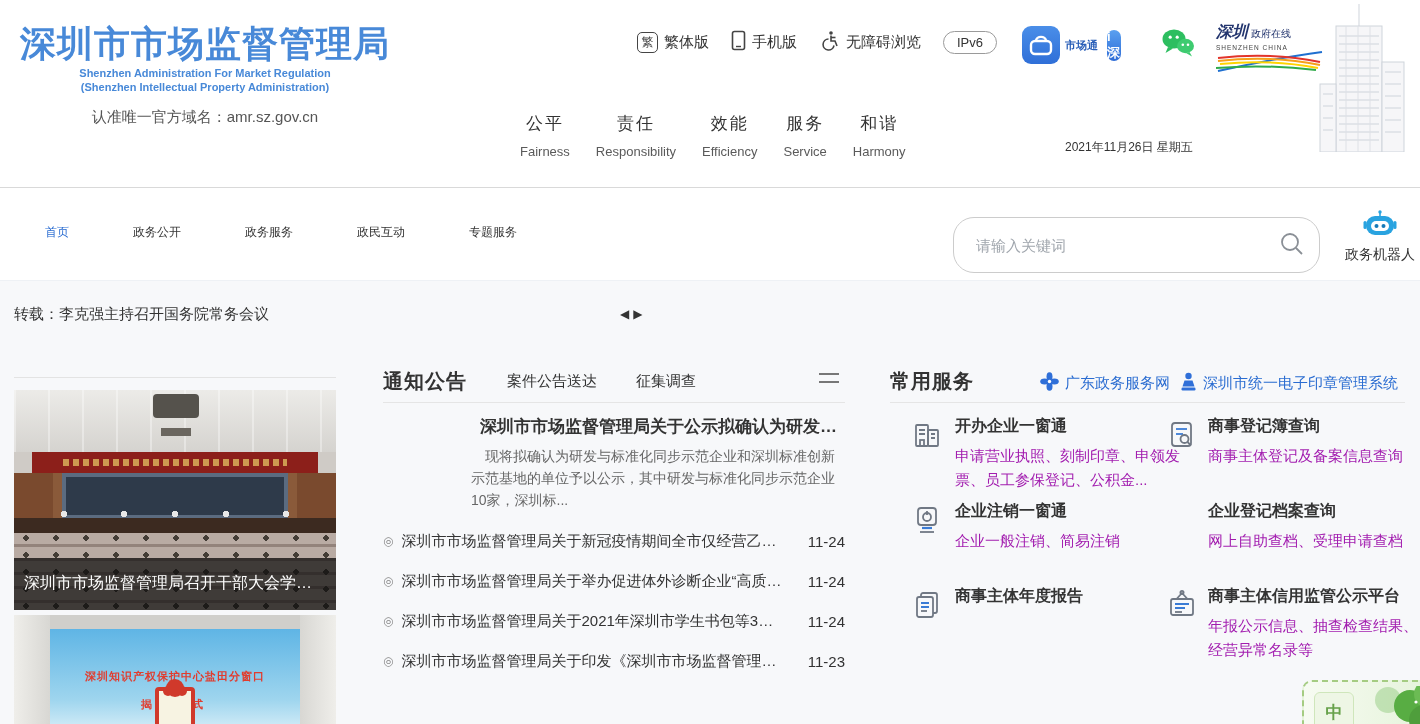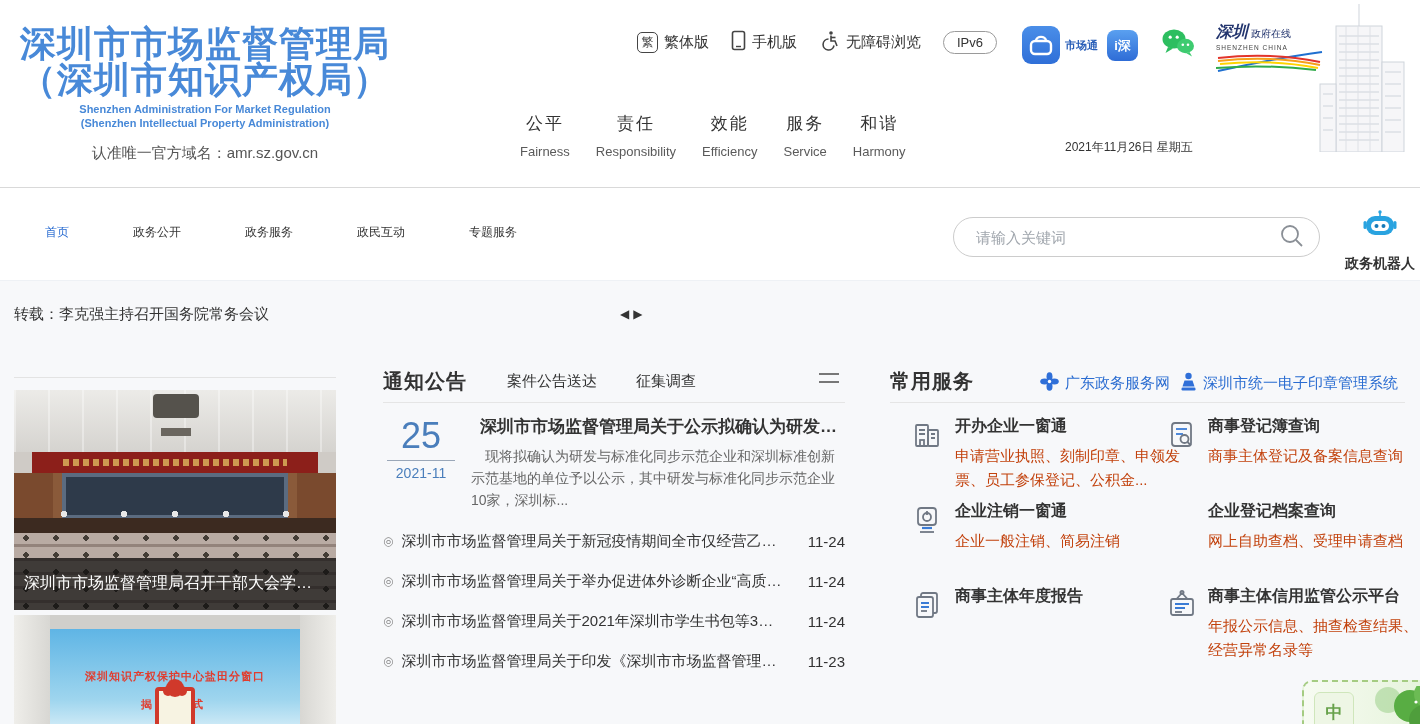--- a/index.html
+++ b/index.html
@@ -13,21 +13,21 @@
   .logo-domain { font-size:15px; color:#555; margin-top:14px; }
 
   .quick-links { position:absolute; left:637px; top:30px; display:flex; align-items:center; gap:22px; }
   .ql-item { display:flex; align-items:center; gap:6px; font-size:15px; color:#333; cursor:pointer; }
   .fan-box { display:inline-flex; width:21px; height:21px; border:1.5px solid #444; border-radius:5px; align-items:center; justify-content:center; font-size:12px; color:#444; }
   .ipv6-pill { border:1px solid #9a9a9a; border-radius:13px; padding:3px 13px; font-size:13px; color:#333; cursor:pointer; }
 
   .app-market { position:absolute; left:1022px; top:26px; display:flex; align-items:center; gap:5px; cursor:pointer; }
   .app-sq { width:38px; height:38px; border-radius:9px; background:linear-gradient(180deg,#4a8ee8,#2f6fd8); display:flex; align-items:center; justify-content:center; }
   .app-market-label { font-size:11px; font-weight:bold; color:#2a5fb8; }
-  .app-ishenzhen { position:absolute; left:1107px; top:30px; width:31px; height:31px; border-radius:8px; background:linear-gradient(180deg,#5aa0f0,#2e6cd6); color:#fff; font-size:13px; font-weight:bold; display:flex; align-items:center; justify-content:center; cursor:pointer; }
+  .app-ishenzhen { position:absolute; left:1107px; top:30px; width:14px; height:31px; border-radius:8px; background:linear-gradient(180deg,#5aa0f0,#2e6cd6); color:#fff; font-size:13px; font-weight:bold; display:flex; align-items:center; justify-content:center; cursor:pointer; }
   .app-wechat { position:absolute; left:1161px; top:28px; cursor:pointer; }
   .sz-logo { position:absolute; left:1216px; top:22px; width:112px; cursor:pointer; }
   .sz-logo-row1 { display:flex; align-items:baseline; gap:3px; }
   .sz-script { font-size:16px; font-weight:bold; font-style:italic; color:#23356e; }
   .sz-small { font-size:10px; color:#23356e; }
   .sz-en { font-size:6.5px; letter-spacing:1px; color:#444; margin-top:1px; }
   .building-sketch { position:absolute; right:2px; top:0; opacity:.8; }
 
   .values-row { position:absolute; left:520px; top:112px; display:flex; gap:26px; }
   .value-item { text-align:center; }
@@ -37,26 +37,26 @@
 
   .header-line { position:absolute; top:187px; left:0; width:100%; height:1px; background:#d9d9d9; }
   .nav-indicator { position:absolute; top:188px; left:18px; width:89px; height:6px; background:#2a6cd1; }
   .nav-indicator::after { content:""; position:absolute; left:36px; top:6px; border-left:9px solid transparent; border-right:9px solid transparent; border-top:9px solid #2a6cd1; }
 
   
   .nav-row { position:absolute; top:188px; left:0; width:100%; height:93px; background:#fff; border-bottom:1px solid #eef1f5; }
   .nav-list { position:absolute; left:45px; top:36px; display:flex; gap:64px; }
   .nav-item { font-size:12px; color:#333; cursor:pointer; white-space:nowrap; }
   .nav-item.active { color:#2a6cd1; }
-  .search-pill { position:absolute; left:953px; top:29px; width:367px; height:40px; border:1px solid #ccc; border-radius:21px; background:#fff; display:flex; align-items:center; }
+  .search-pill { position:absolute; left:953px; top:29px; width:367px; height:56px; border:1px solid #ccc; border-radius:21px; background:#fff; display:flex; align-items:center; }
   .search-pill input { flex:1; border:none; outline:none; background:transparent; font-size:15px; color:#333; padding-left:22px; font-family:inherit; }
   .search-pill input::placeholder { color:#a0a6ad; }
   .search-btn { border:none; background:transparent; cursor:pointer; padding:0 14px 0 0; display:flex; align-items:center; }
   .robot-wrap { position:absolute; left:1342px; top:22px; width:76px; text-align:center; cursor:pointer; }
-  .robot-label { font-size:14px; color:#333; margin-top:13px;font-weight:bold; }
+  .robot-label { font-size:14px; color:#333; margin-top:4px; }
 
   
   .content-bg { position:absolute; top:281px; left:0; width:100%; height:443px; background:#f7f8fa; }
 
   
   .ticker-text { position:absolute; left:14px; top:305px; font-size:15px; color:#333; cursor:pointer; }
   .ticker-arrows { position:absolute; left:620px; top:307px; display:flex; gap:4px; font-size:12px; color:#333; }
   .ticker-arrows span { cursor:pointer; }
 
   .left-divider { position:absolute; left:14px; top:377px; width:322px; height:1px; background:#e3e3e3; }
@@ -119,35 +119,34 @@
   .n-title { flex:1; font-size:15px; color:#333; white-space:nowrap; overflow:hidden; text-overflow:ellipsis; padding-right:12px; }
   .n-date { width:50px; text-align:right; font-size:15px; color:#333; }
 
   
   .services { position:absolute; left:890px; top:360px; width:515px; }
   .svc-links { position:absolute; left:150px; top:12px; display:flex; align-items:center; gap:10px; }
   .svc-link { display:flex; align-items:center; gap:6px; font-size:15px; color:#2a6cd1; cursor:pointer; white-space:nowrap; }
   .svc-item { position:absolute; cursor:pointer; }
   .svc-icon { position:absolute; }
   .svc-title { font-size:16px; font-weight:bold; color:#333; white-space:nowrap; }
-  .svc-desc { font-size:15px; color:#c2410c; line-height:24px; margin-top:7px; }
+  .svc-desc { font-size:15px; color:#a21caf; line-height:24px; margin-top:7px; }
 
   
   .float-widget { position:absolute; left:1302px; top:680px; width:132px; height:60px; background:linear-gradient(90deg,#f7fbf2,#e5f3da); border:2px dashed #a5cc82; border-radius:10px; overflow:hidden; cursor:pointer; }
   .fw-box { position:absolute; left:10px; top:10px; width:40px; height:44px; background:#eef6e5; border:1px solid #cfe6bb; border-radius:6px; display:flex; align-items:flex-start; justify-content:center; padding-top:8px; font-size:17px; font-weight:bold; color:#67a14a; }
   .fw-leaves { position:absolute; right:-6px; top:4px; }
 </style>
 </head>
 <body>
 
 <div class="page">
 
   <div class="logo-block">
     <div class="logo-title">深圳市市场监督管理局</div>
-    <div class="logo-title">（深圳市知识产权局）</div>
     <div class="logo-en">Shenzhen Administration For Market Regulation</div>
     <div class="logo-en" style="margin-top:0">(Shenzhen Intellectual Property Administration)</div>
     <div class="logo-domain">认准唯一官方域名：amr.sz.gov.cn</div>
   </div>
 
   <div class="quick-links">
     <div class="ql-item">
       <span class="fan-box">繁</span>
       <span>繁体版</span>
     </div>
@@ -334,25 +333,20 @@
       <span class="notice-tab tab1">案件公告送达</span>
       <span class="notice-tab tab2">征集调查</span>
       <span class="more-icon">
           <i></i>
           <i></i>
         </span>
     </div>
     <div class="sec-divider"></div>
 
     <div class="featured">
-      <div class="f-date">
-        <div class="f-day">25</div>
-        <div class="f-sep"></div>
-        <div class="f-month">2021-11</div>
-      </div>
       <div class="f-title">深圳市市场监督管理局关于公示拟确认为研发与标...</div>
       <div class="f-summary">现将拟确认为研发与标准化同步示范企业和深圳标准创新示范基地的单位予以公示，其中研发与标准化同步示范企业10家，深圳标...</div>
     </div>
 
     <div class="notice-list">
       <div class="notice-row">
         <span class="n-bullet">◎</span>
         <span class="n-title">深圳市市场监督管理局关于新冠疫情期间全市仅经营乙类非...</span>
         <span class="n-date">11-24</span>
       </div>

